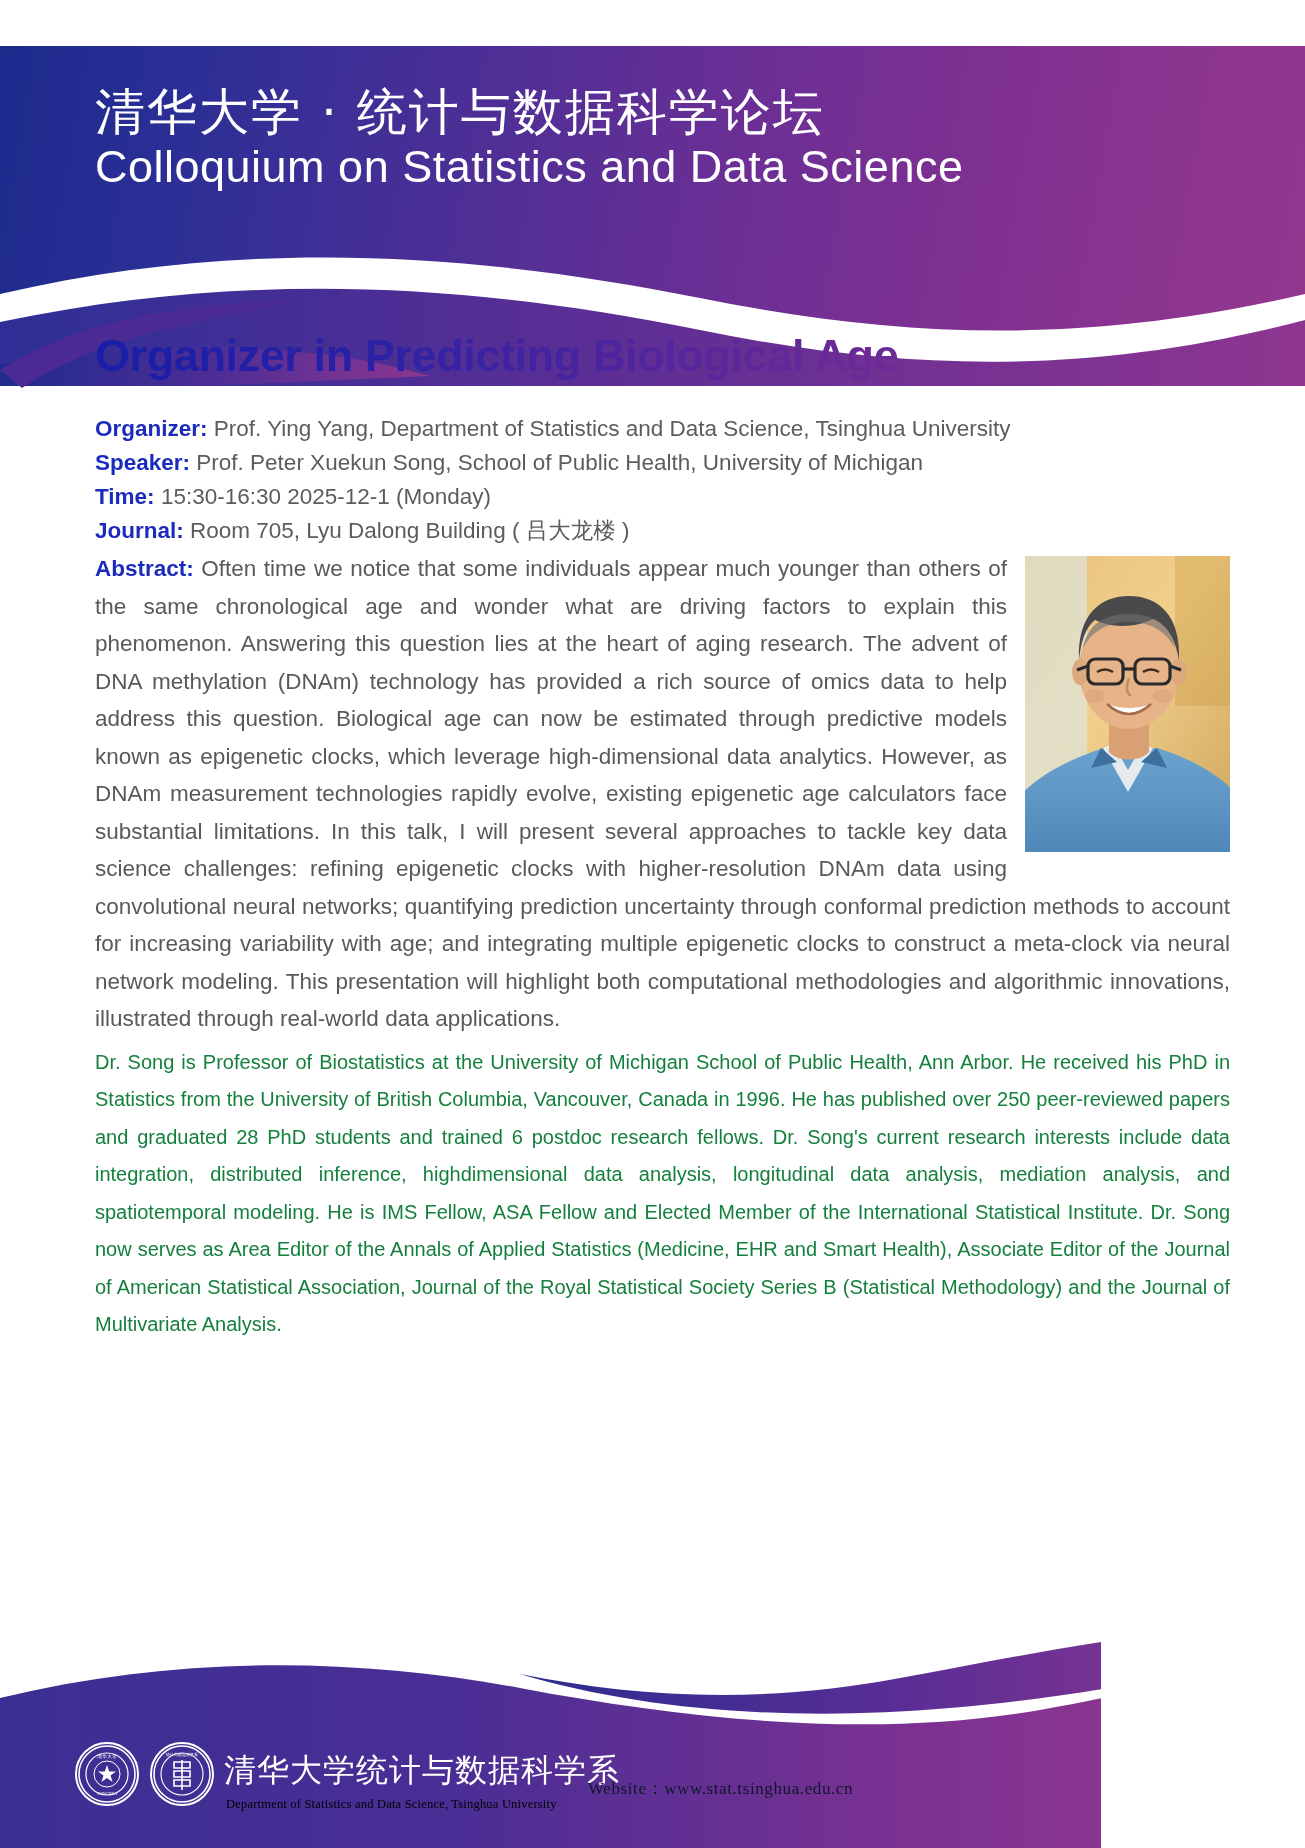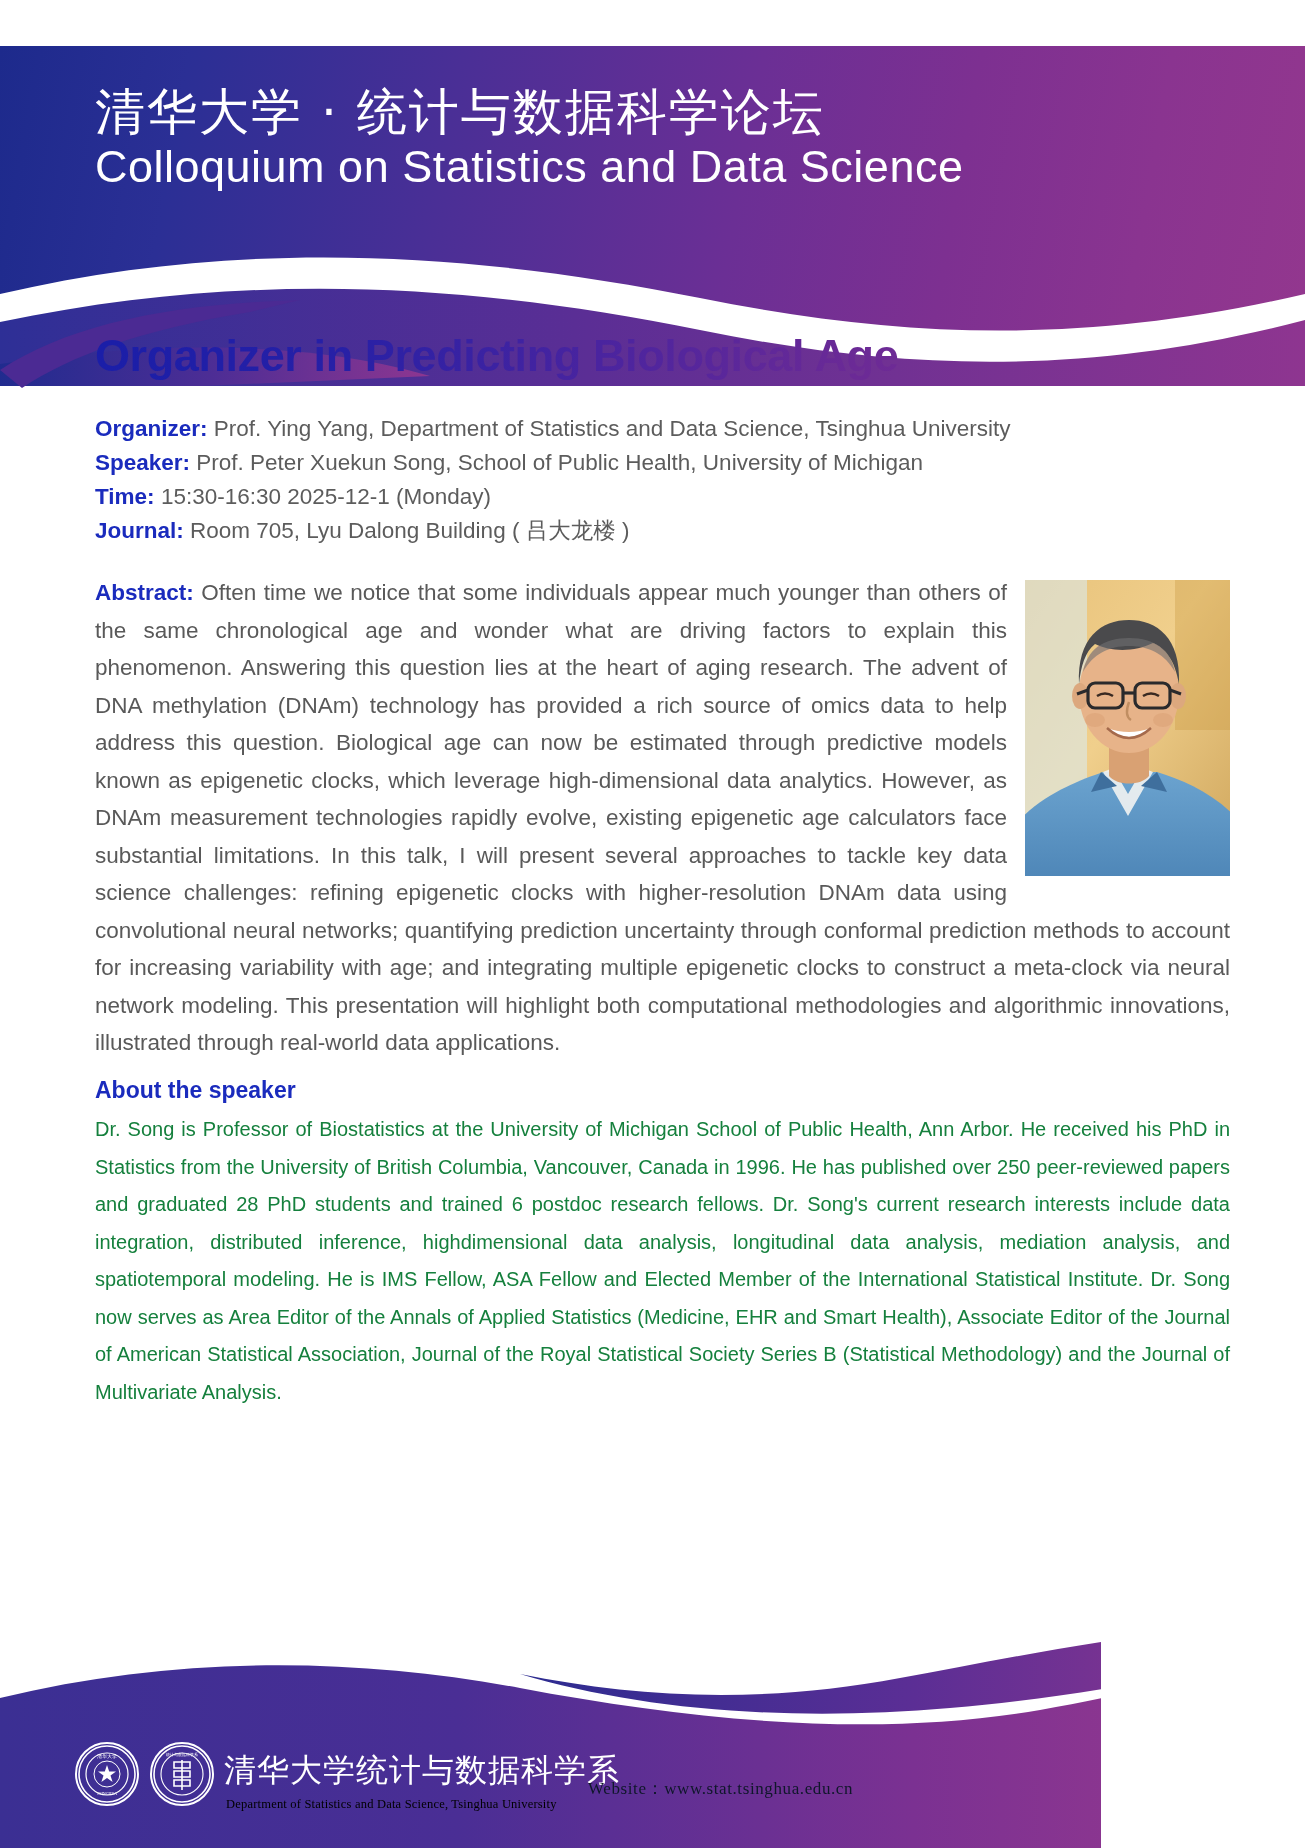--- a/index.html
+++ b/index.html
@@ -56,21 +56,20 @@
   }
   .info-row{white-space:nowrap;}
   .lbl{color:#1a2bbd;font-weight:bold;}
   .val{color:#5c5c5c;}
 
   
   .body-area{
     position:absolute;left:95px;top:550px;width:1135px;
     font-size:22.5px;line-height:37.5px;color:#595959;
     text-align:justify;
-    margin-top:24px;
   }
   .portrait{
     float:right;
     width:205px;height:296px;
     margin:6px 0 6px 18px;
     overflow:hidden;
     position:relative;
     shape-outside:margin-box;
   }
   .portrait-img{position:absolute;inset:0;}
@@ -240,21 +239,20 @@
           <path d="M82,148 q22,20 44,0" stroke="#a56a4c" stroke-width="2.4" fill="none"></path>
 
           <ellipse cx="70" cy="140" rx="10" ry="7" fill="#d79a6e" opacity="0.4"></ellipse>
           <ellipse cx="138" cy="140" rx="10" ry="7" fill="#d79a6e" opacity="0.4"></ellipse>
         </g>
       </svg>
     </div>
 
     <span class="abs-head">Abstract:</span><span> Often time we notice that some individuals appear much younger than others of the same chronological age and wonder what are driving factors to explain this phenomenon. Answering this question lies at the heart of aging research. The advent of DNA methylation (DNAm) technology has provided a rich source of omics data to help address this question. Biological age can now be estimated through predictive models known as epigenetic clocks, which leverage high-dimensional data analytics. However, as DNAm measurement technologies rapidly evolve, existing epigenetic age calculators face substantial limitations. In this talk, I will present several approaches to tackle key data science challenges: refining epigenetic clocks with higher-resolution DNAm data using convolutional neural networks; quantifying prediction uncertainty through conformal prediction methods to account for increasing variability with age; and integrating multiple epigenetic clocks to construct a meta-clock via neural network modeling. This presentation will highlight both computational methodologies and algorithmic innovations, illustrated through real-world data applications.</span>
 
-    <div class="about-head">About the speaker</div>
     <div class="bio">Dr. Song is Professor of Biostatistics at the University of Michigan School of Public Health, Ann Arbor. He received his PhD in Statistics from the University of British Columbia, Vancouver, Canada in 1996. He has published over 250 peer-reviewed papers and graduated 28 PhD students and trained 6 postdoc research fellows. Dr. Song's current research interests include data integration, distributed inference, highdimensional data analysis, longitudinal data analysis, mediation analysis, and spatiotemporal modeling. He is IMS Fellow, ASA Fellow and Elected Member of the International Statistical Institute. Dr. Song now serves as Area Editor of the Annals of Applied Statistics (Medicine, EHR and Smart Health), Associate Editor of the Journal of American Statistical Association, Journal of the Royal Statistical Society Series B (Statistical Methodology) and the Journal of Multivariate Analysis.</div>
   </div>
 
   <div class="footer">
     <svg class="footer-svg" width="1305" height="290" viewBox="0 0 1305 290">
       <defs>
         <linearGradient id="fg1" x1="0" y1="0" x2="1" y2="0">
           <stop offset="0" stop-color="#3b2f93"></stop>
           <stop offset="0.35" stop-color="#4a2e95"></stop>
           <stop offset="0.7" stop-color="#7b3192"></stop>

